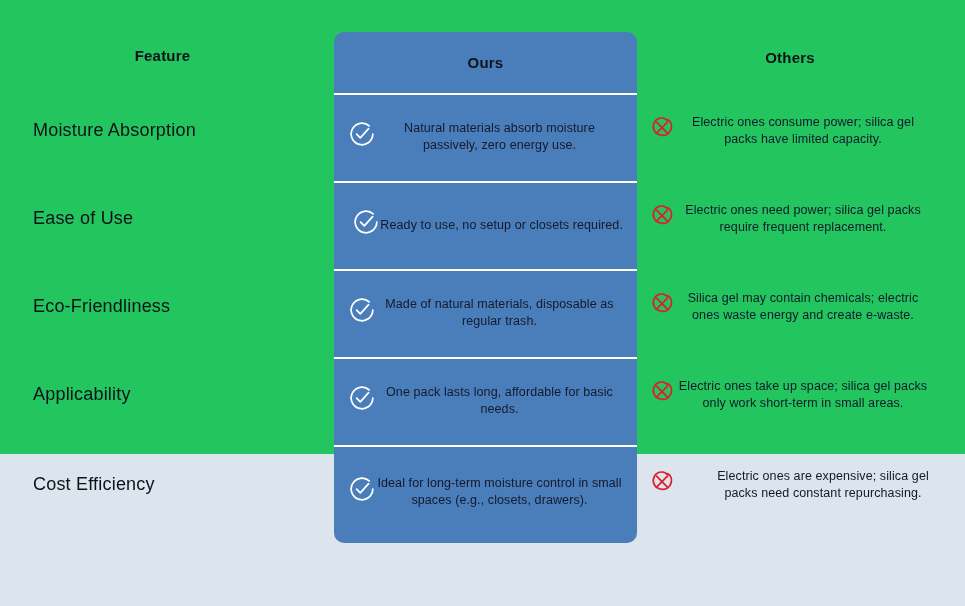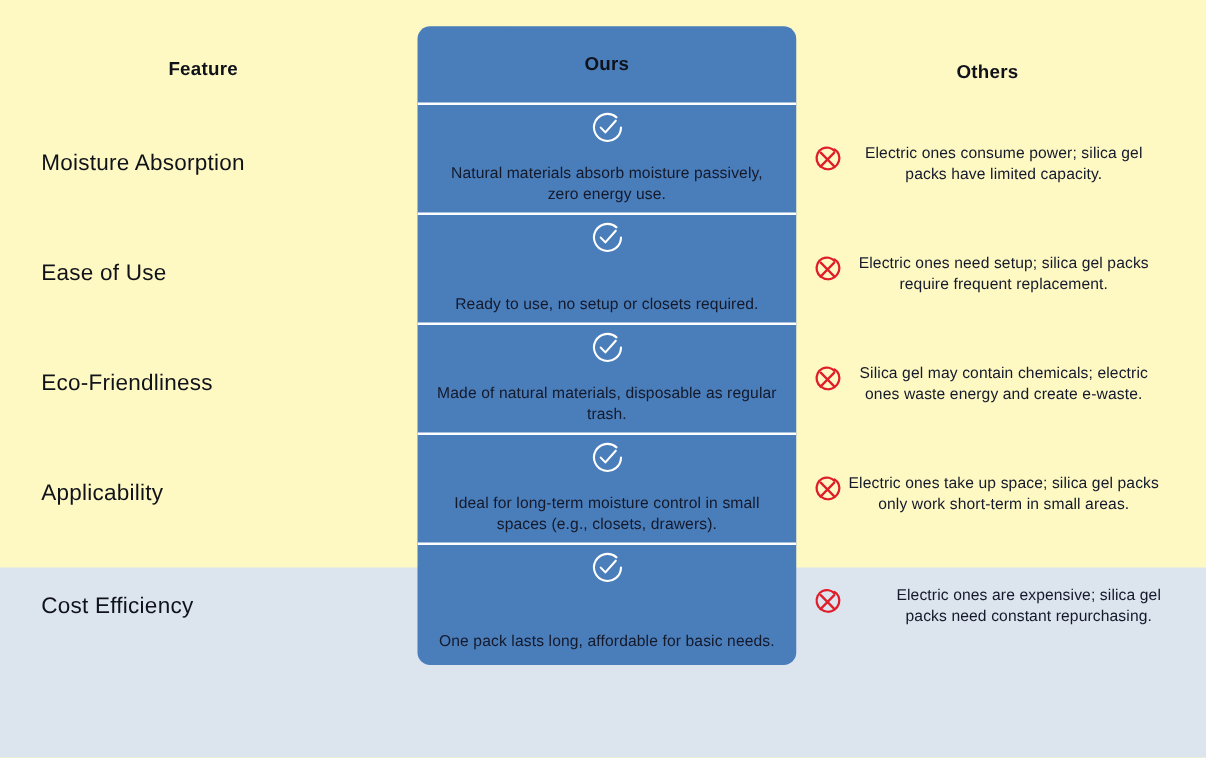--- a/index.html
+++ b/index.html
@@ -11,35 +11,35 @@
     height: 606px;
     background: #dce4ee;
     font-family: "Liberation Sans", sans-serif;
     overflow: hidden;
   }
 
   .comparison-root {
     position: relative;
     width: 965px;
     height: 454px;
-    background: #fef9c3;
+    background: #22c55e;
   }
 
   
   .col-feature {
     position: absolute;
     left: 0px;
     top: 25px;
     width: 325px;
     height: 514px;
   }
   .col-ours {
     position: absolute;
     left: 334px;
-    top: 21px;
+    top: 32px;
     width: 303px;
     height: 511px;
     background: #4a7ebb;
     border-radius: 10px;
     overflow: hidden;
   }
   .col-others {
     position: absolute;
     left: 645px;
     top: 27px;
@@ -84,23 +84,23 @@
     color: #10121a;
     letter-spacing: 0.2px;
   }
   .feature-row:last-child { height: 92px; text-align: center; }
 
   .ours-row {
     height: 88px;
     box-sizing: border-box;
     border-bottom: 2px solid #ffffff;
     display: flex;
-    flex-direction: column;
-    align-items: center;
-    justify-content: space-between;
+    flex-direction: row;
+    align-items: center;
+    justify-content: flex-end;
     padding: 4px 14px 6px 14px;
   }
   .ours-row:last-child {
     height: 92px;
     border-bottom: none;
   }
 
   .others-row {
     height: 88px;
     box-sizing: border-box;
@@ -176,31 +176,31 @@
       <div class="cell-text">Made of natural materials, disposable as regular trash.</div>
     </div>
 
     <div class="ours-row">
       <span class="icon-wrap">
         <svg width="28" height="28" viewBox="0 0 28 28" fill="none">
           <path d="M24.8 14 A10.8 10.8 0 1 1 21.2 5.9" stroke="#ffffff" stroke-width="1.7" stroke-linecap="round" fill="none"></path>
           <path d="M8.6 14.1 L12.3 17.9 L20.6 8.6" stroke="#ffffff" stroke-width="1.7" stroke-linecap="round" stroke-linejoin="round" fill="none"></path>
         </svg>
       </span>
+      <div class="cell-text">One pack lasts long, affordable for basic needs.</div>
+    </div>
+
+    <div class="ours-row">
+      <span class="icon-wrap">
+        <svg width="28" height="28" viewBox="0 0 28 28" fill="none">
+          <path d="M24.8 14 A10.8 10.8 0 1 1 21.2 5.9" stroke="#ffffff" stroke-width="1.7" stroke-linecap="round" fill="none"></path>
+          <path d="M8.6 14.1 L12.3 17.9 L20.6 8.6" stroke="#ffffff" stroke-width="1.7" stroke-linecap="round" stroke-linejoin="round" fill="none"></path>
+        </svg>
+      </span>
       <div class="cell-text">Ideal for long-term moisture control in small spaces (e.g., closets, drawers).</div>
-    </div>
-
-    <div class="ours-row">
-      <span class="icon-wrap">
-        <svg width="28" height="28" viewBox="0 0 28 28" fill="none">
-          <path d="M24.8 14 A10.8 10.8 0 1 1 21.2 5.9" stroke="#ffffff" stroke-width="1.7" stroke-linecap="round" fill="none"></path>
-          <path d="M8.6 14.1 L12.3 17.9 L20.6 8.6" stroke="#ffffff" stroke-width="1.7" stroke-linecap="round" stroke-linejoin="round" fill="none"></path>
-        </svg>
-      </span>
-      <div class="cell-text">One pack lasts long, affordable for basic needs.</div>
     </div>
   </div>
 
   <div class="col-others">
     <div class="hdr">Others</div>
 
     <div class="others-row">
       <span class="icon-wrap">
         <svg width="26" height="26" viewBox="0 0 26 26" fill="none">
           <path d="M18.6 4.6 C21.8 6.3 23.2 10.2 22.1 13.9 C20.9 17.8 17.2 20.5 13.2 20.4 C9.1 20.3 5.4 17.4 4.5 13.5 C3.6 9.6 5.5 5.4 9 3.8 C12.2 2.3 16.2 3.1 18.4 5.6" stroke="#e01e2b" stroke-width="1.8" stroke-linecap="round" fill="none"></path>
@@ -212,21 +212,21 @@
     </div>
 
     <div class="others-row">
       <span class="icon-wrap">
         <svg width="26" height="26" viewBox="0 0 26 26" fill="none">
           <path d="M18.6 4.6 C21.8 6.3 23.2 10.2 22.1 13.9 C20.9 17.8 17.2 20.5 13.2 20.4 C9.1 20.3 5.4 17.4 4.5 13.5 C3.6 9.6 5.5 5.4 9 3.8 C12.2 2.3 16.2 3.1 18.4 5.6" stroke="#e01e2b" stroke-width="1.8" stroke-linecap="round" fill="none"></path>
           <path d="M7.6 7.1 L18.6 18.3" stroke="#e01e2b" stroke-width="1.8" stroke-linecap="round" fill="none"></path>
           <path d="M18.4 7.1 L7.4 18.3" stroke="#e01e2b" stroke-width="1.8" stroke-linecap="round" fill="none"></path>
         </svg>
       </span>
-      <div class="cell-text">Electric ones need setup; silica gel packs require frequent replacement.</div>
+      <div class="cell-text">Electric ones need power; silica gel packs require frequent replacement.</div>
     </div>
 
     <div class="others-row">
       <span class="icon-wrap">
         <svg width="26" height="26" viewBox="0 0 26 26" fill="none">
           <path d="M18.6 4.6 C21.8 6.3 23.2 10.2 22.1 13.9 C20.9 17.8 17.2 20.5 13.2 20.4 C9.1 20.3 5.4 17.4 4.5 13.5 C3.6 9.6 5.5 5.4 9 3.8 C12.2 2.3 16.2 3.1 18.4 5.6" stroke="#e01e2b" stroke-width="1.8" stroke-linecap="round" fill="none"></path>
           <path d="M7.6 7.1 L18.6 18.3" stroke="#e01e2b" stroke-width="1.8" stroke-linecap="round" fill="none"></path>
           <path d="M18.4 7.1 L7.4 18.3" stroke="#e01e2b" stroke-width="1.8" stroke-linecap="round" fill="none"></path>
         </svg>
       </span>

